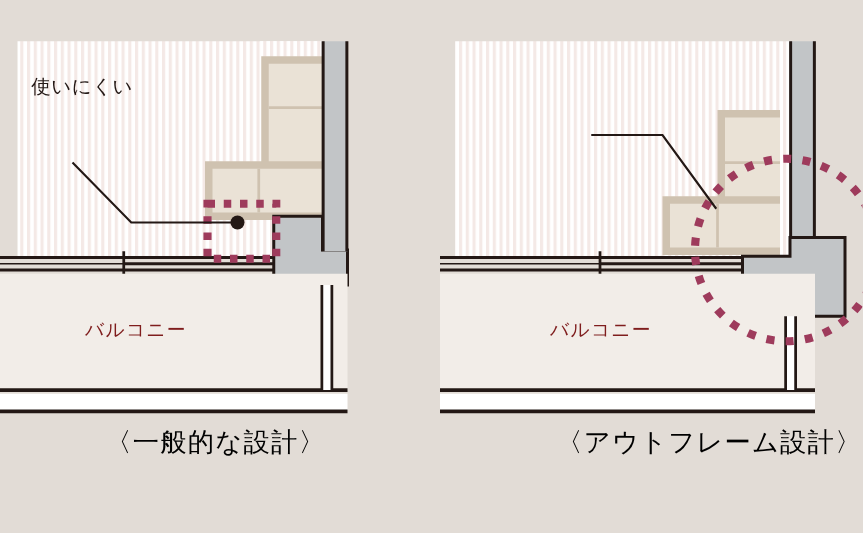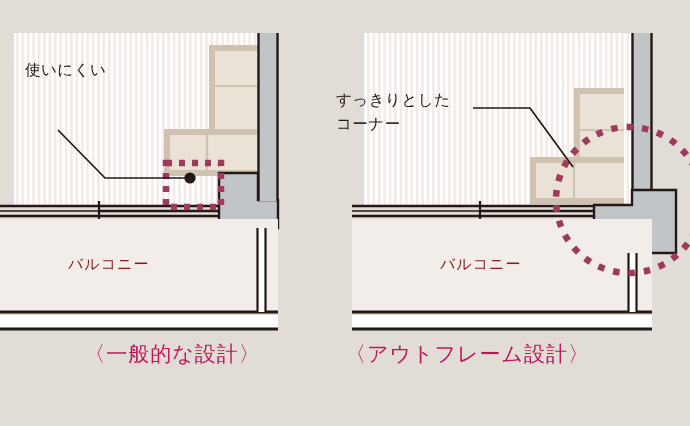--- a/index.html
+++ b/index.html
@@ -18,36 +18,36 @@
     position: relative;
     width: 690px;
     height: 357px;
   }
   #stage svg {
     display: block;
   }
   .cap {
     position: absolute;
     font-family: "Liberation Serif", "DejaVu Serif", serif;
-    color: #be185d;
+    color: #000000;
     white-space: nowrap;
   }
   #caption-left {
     left: 0;
     top: 340px;
     width: 345px;
     text-align: center;
     font-size: 21px;
     letter-spacing: 1px;
   }
   #caption-right {
     left: 345px;
     top: 340px;
     width: 345px;
-    text-align: left;
+    text-align: right;
     font-size: 21px;
     letter-spacing: 1px;
   }
   .anno {
     position: absolute;
     font-size: 15.5px;
     line-height: 1.55;
     color: #231815;
     letter-spacing: 0.5px;
   }
@@ -188,24 +188,20 @@
       <g>
         <path d="M 473 108 L 530 108 L 573 167" fill="none" stroke="#231815" stroke-width="1.7"></path>
       </g>
     </g>
   </svg>
 
   <div class="anno" id="anno-left">
     <div>使いにくい</div>
   </div>
 
-  <div class="anno" id="anno-right">
-    <div>すっきりとした</div>
-    <div>コーナー</div>
-  </div>
 
   <div class="balcony-label" id="balcony-label-left">バルコニー</div>
 
   <div class="balcony-label" id="balcony-label-right">バルコニー</div>
 
   <div class="cap" id="caption-left">〈一般的な設計〉</div>
 
   <div class="cap" id="caption-right">〈アウトフレーム設計〉</div>
 
 </div>

